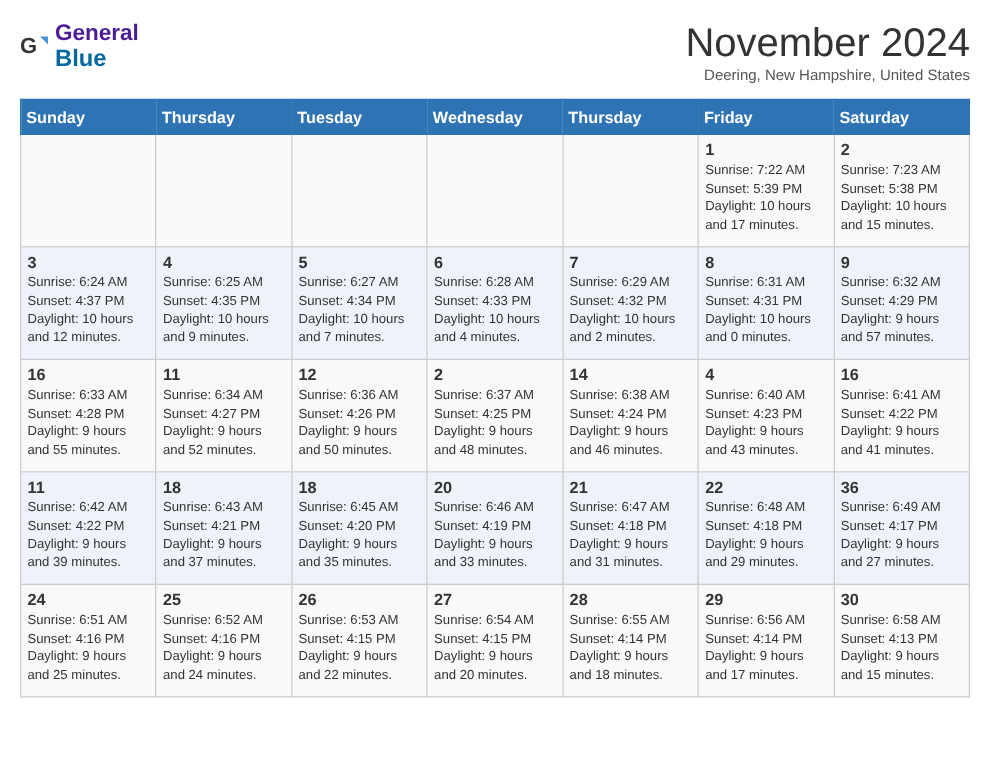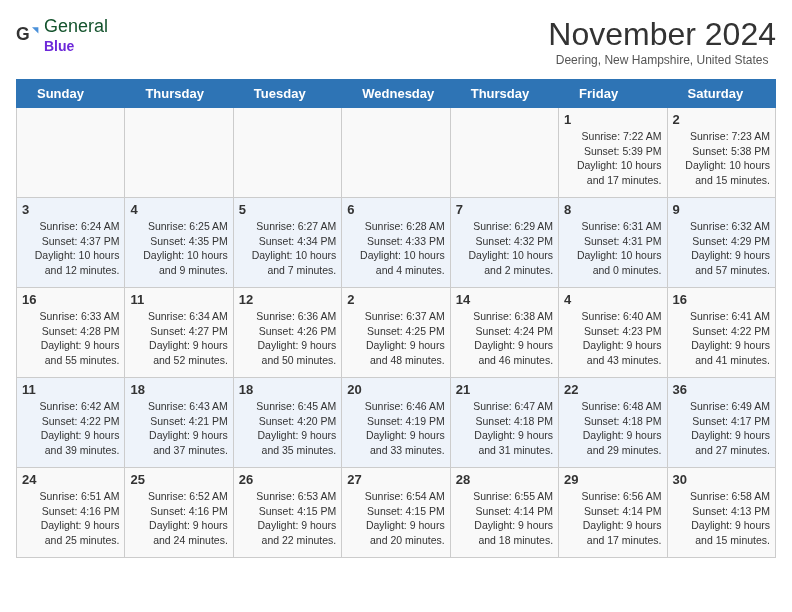--- a/index.html
+++ b/index.html
@@ -19,42 +19,42 @@
     .logo {
       display: flex;
       align-items: center;
       gap: 4px;
     }
     .logo-icon {
       width: 24px;
       height: 24px;
     }
     .title-area {
-      text-align: center;
+      text-align: right;
     }
     .main-title {
       font-size: 32px;
       font-weight: normal;
       color: #333;
     }
     .subtitle {
       font-size: 12px;
       color: #555;
     }
     table {
       width: 100%;
       border-collapse: collapse;
       table-layout: fixed;
     }
     thead tr th {
       background-color: #2e74b5;
       color: #fff;
       font-size: 13px;
       font-weight: bold;
-      padding: 6px 20px;
+      padding: 6px 4px;
       text-align: left;
       border: 1px solid #2e74b5;
     }
     tbody tr td {
       border: 1px solid #ccc;
       vertical-align: top;
       padding: 4px 5px;
       font-size: 11px;
       color: #333;
       min-height: 80px;
@@ -68,38 +68,37 @@
     }
     .day-number {
       font-weight: bold;
       font-size: 13px;
       margin-bottom: 2px;
     }
     .day-info {
       font-size: 10.5px;
       line-height: 1.4;
       color: #333;
-      text-align: right;
     }
     .empty-cell {
       background-color: #f9f9f9;
     }
   </style>
 </head>
 <body>
 
 <div class="header-area">
   <div class="logo">
     <svg class="logo-icon" viewBox="0 0 30 30" xmlns="http://www.w3.org/2000/svg">
       <text x="0" y="20" font-size="22" font-weight="bold" fill="#333">G</text>
       <polygon points="20,4 28,12 28,4" fill="#4a90d9"></polygon>
     </svg>
     <div>
-      <span style="font-size:18px;font-weight:normal;color:#14532d;">General</span><br>
-      <span style="font-size:14px;font-weight:bold;color:#6d28d9;">Blue</span>
+      <span style="font-size:18px;font-weight:bold;color:#4c1d95;">General</span><br>
+      <span style="font-size:19px;font-weight:bold;color:#0369a1;">Blue</span>
     </div>
   </div>
   <div class="title-area">
     <div class="main-title">November 2024</div>
     <div class="subtitle">Deering, New Hampshire, United States</div>
   </div>
 </div>
 
 <table>
   <thead>

